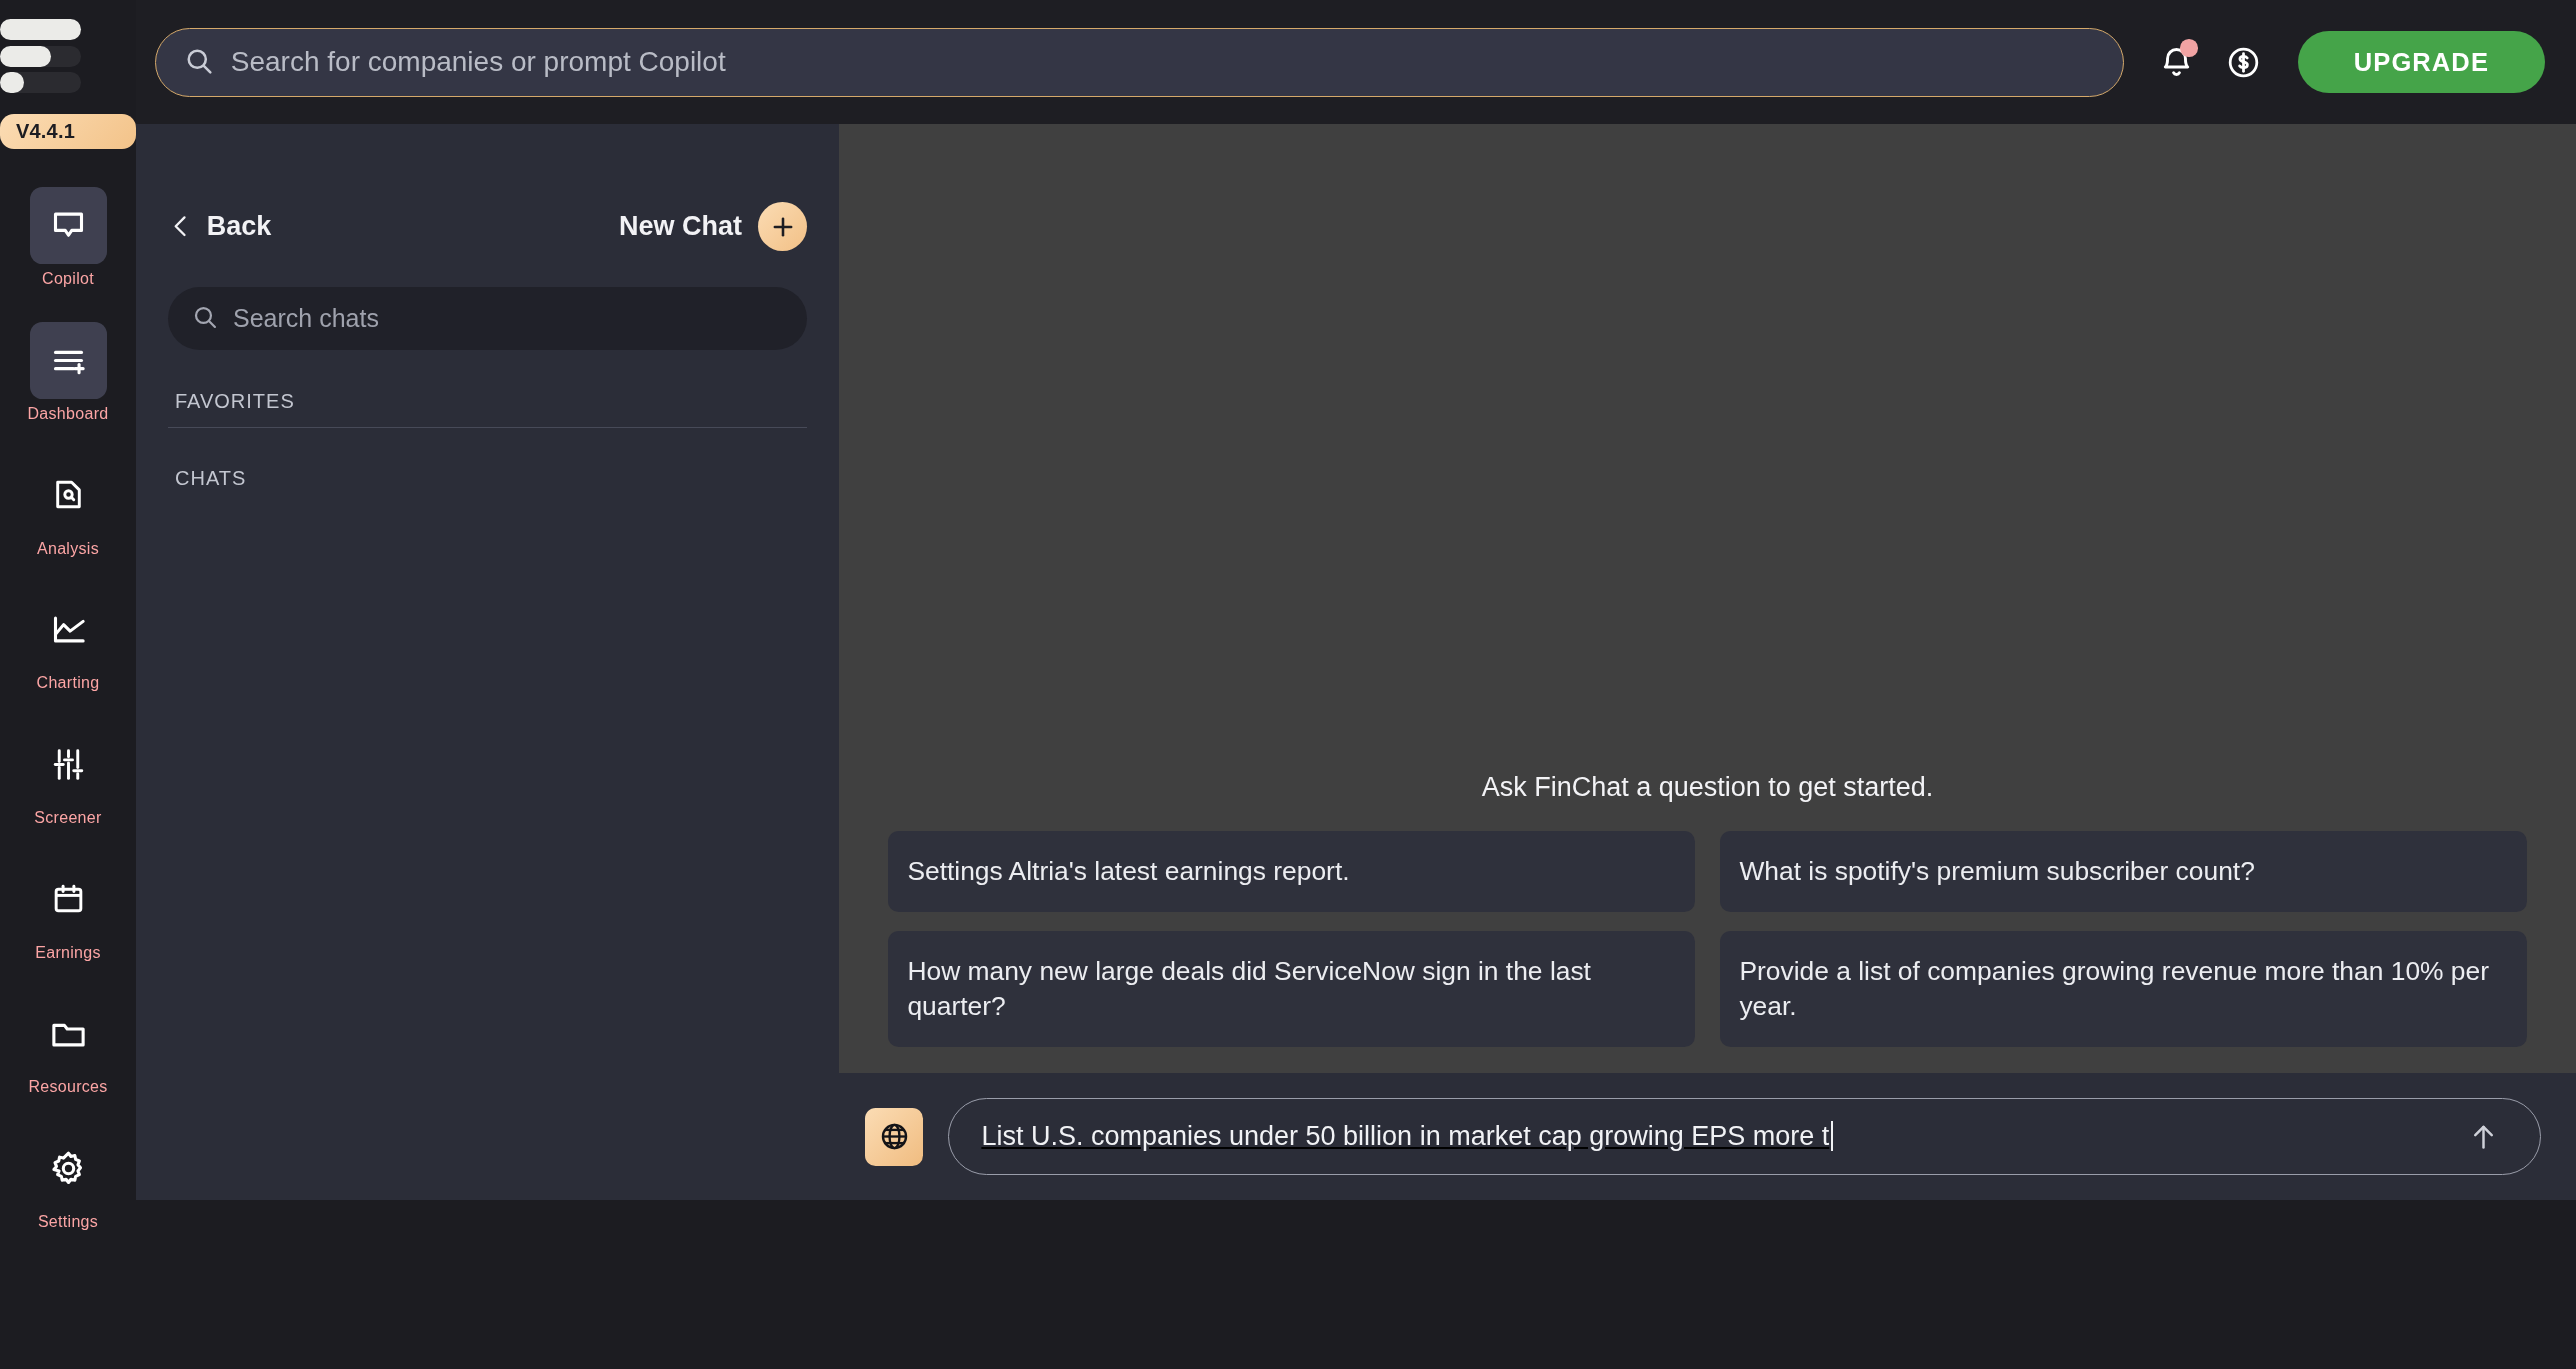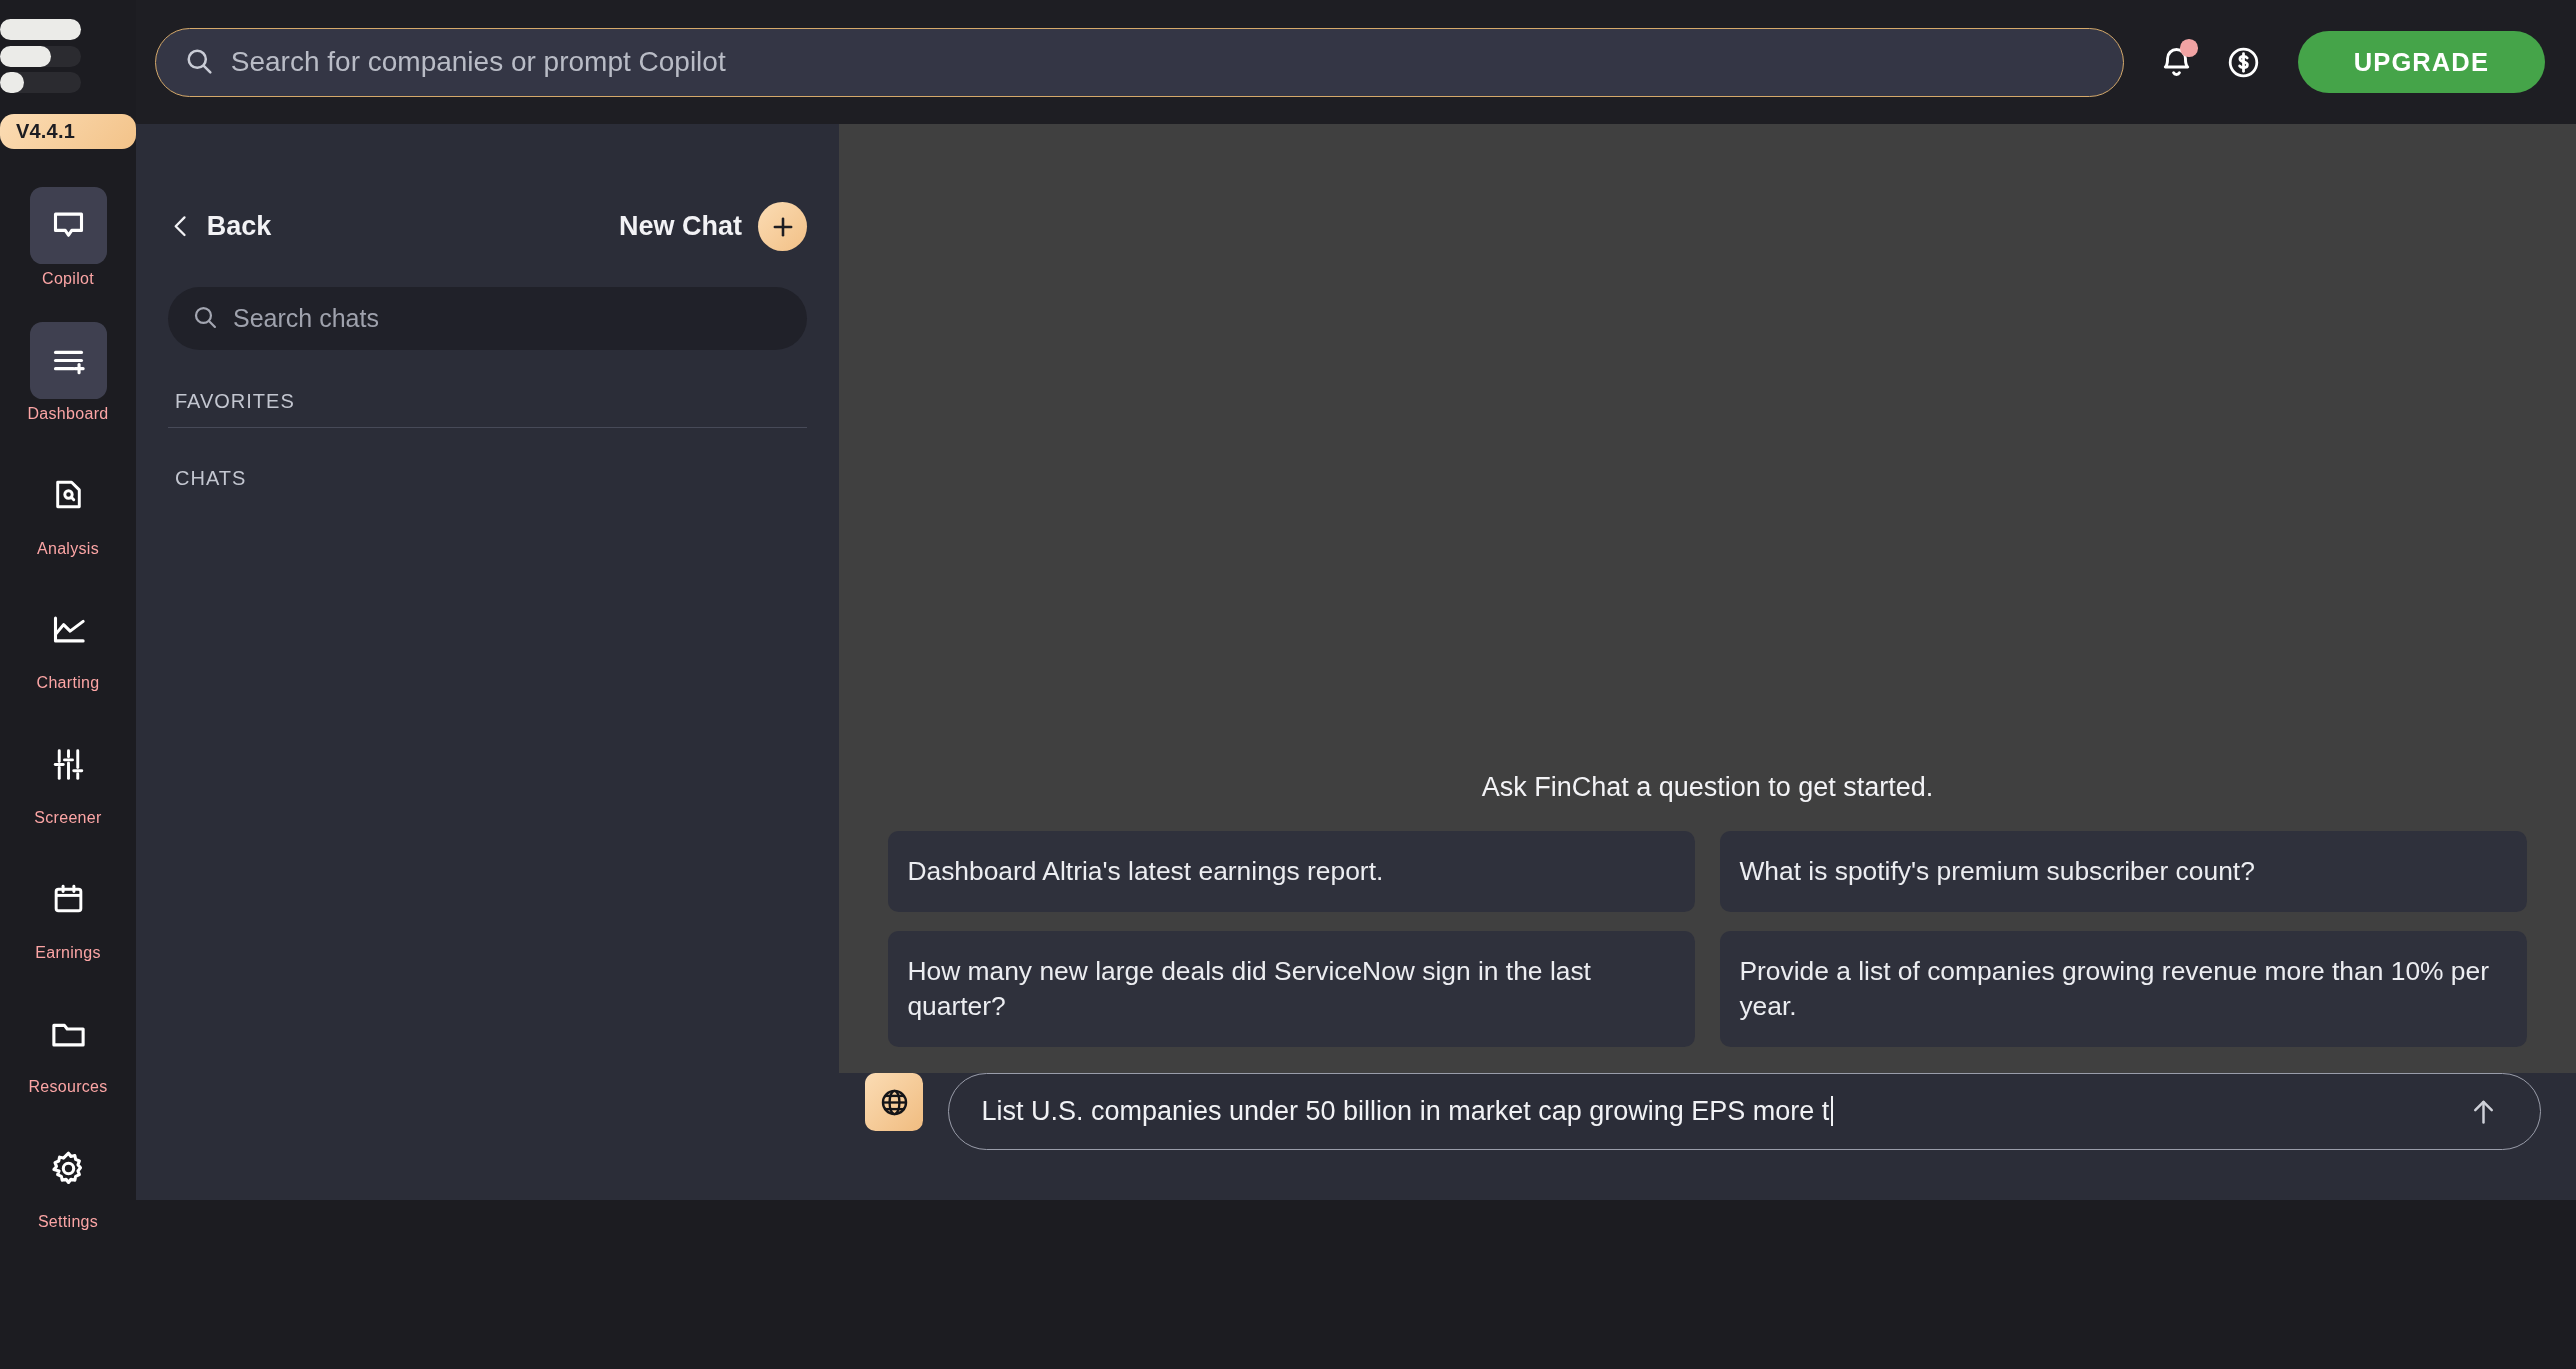--- a/index.html
+++ b/index.html
@@ -201,22 +201,23 @@
     display:flex; align-items:center;
     cursor:pointer;
   }
   .suggestion-card.tall { min-height:113px; align-items:flex-start; }
 
   
   #composer-bar {
     background:#2b2d38;
     height:127px;
     flex:0 0 127px;
-    display:flex; align-items:flex-start;
+    display:flex; align-items:center;
     padding:0 35px 0 26.4px;
+    text-decoration:underline;
   }
   #web-toggle {
     width:58px; height:58px;
     border-radius:10.6px;
     background:linear-gradient(135deg,#fbdcb4,#f0bc80);
     display:flex; align-items:center; justify-content:center;
     cursor:pointer;
     flex:0 0 58px;
   }
   #composer-input-wrap {
@@ -430,21 +431,21 @@
       <div class="section-head">CHATS</div>
 
     </aside>
 
     <section id="chat-main">
 
       <div id="chat-scroll">
         <div id="starter-title">Ask FinChat a question to get started.</div>
 
         <div id="suggestion-grid">
-          <div class="suggestion-card">Dashboard Altria's latest earnings report.</div>
+          <div class="suggestion-card">Settings Altria's latest earnings report.</div>
           <div class="suggestion-card">What is spotify's premium subscriber count?</div>
           <div class="suggestion-card tall">How many new large deals did ServiceNow sign in the last quarter?</div>
           <div class="suggestion-card tall">Provide a list of companies growing revenue more than 10% per year.</div>
         </div>
       </div>
 
       <div id="composer-bar">
         <div id="web-toggle">
           <svg width="33" height="33" viewBox="0 0 24 24" fill="none" stroke="#141417" stroke-width="1.7">
             <circle cx="12" cy="12" r="8.4"></circle>

